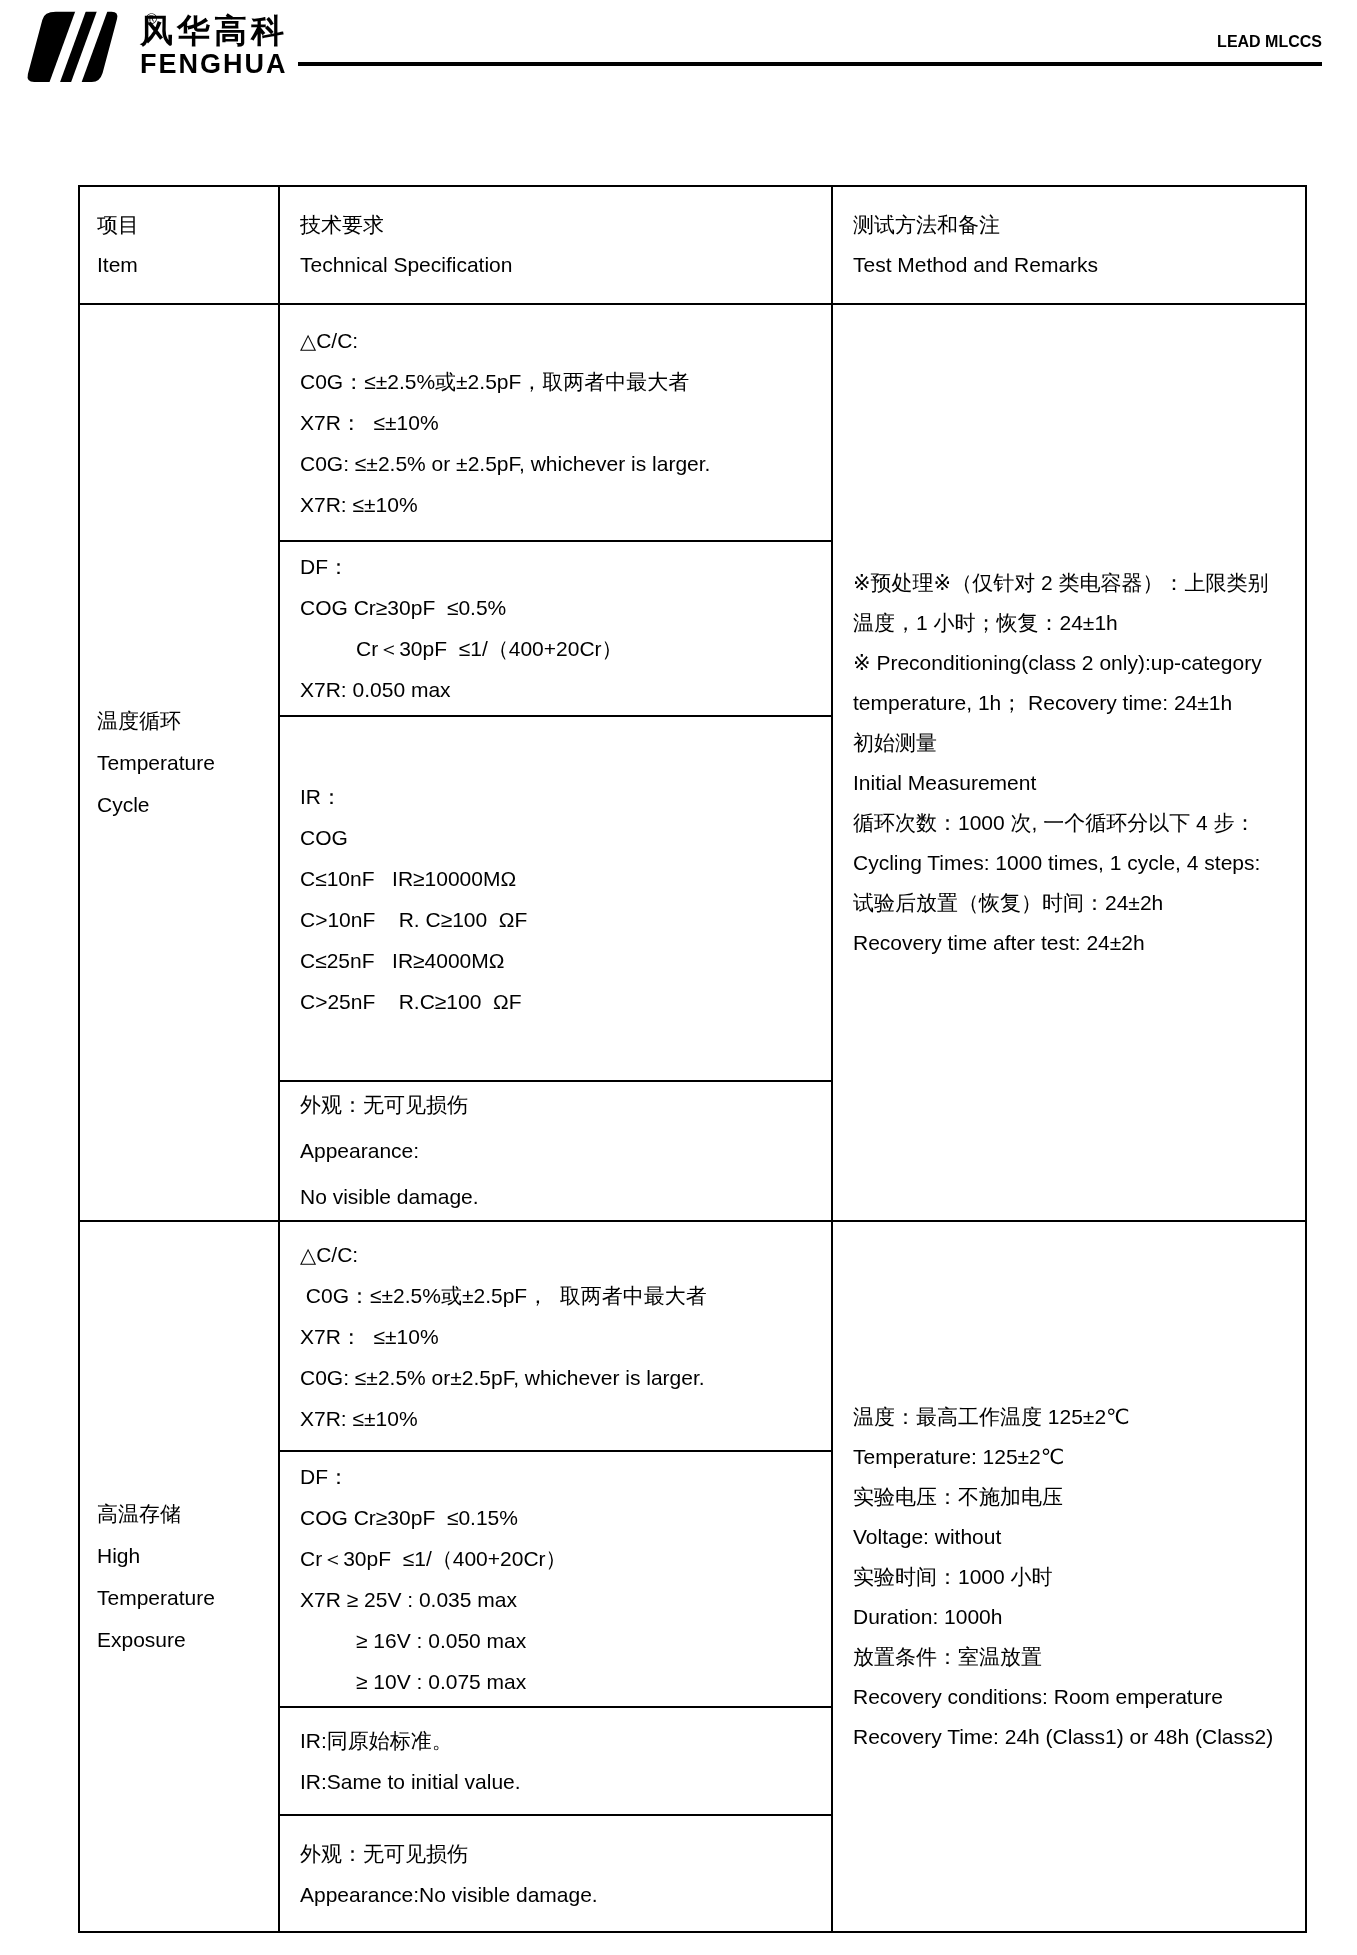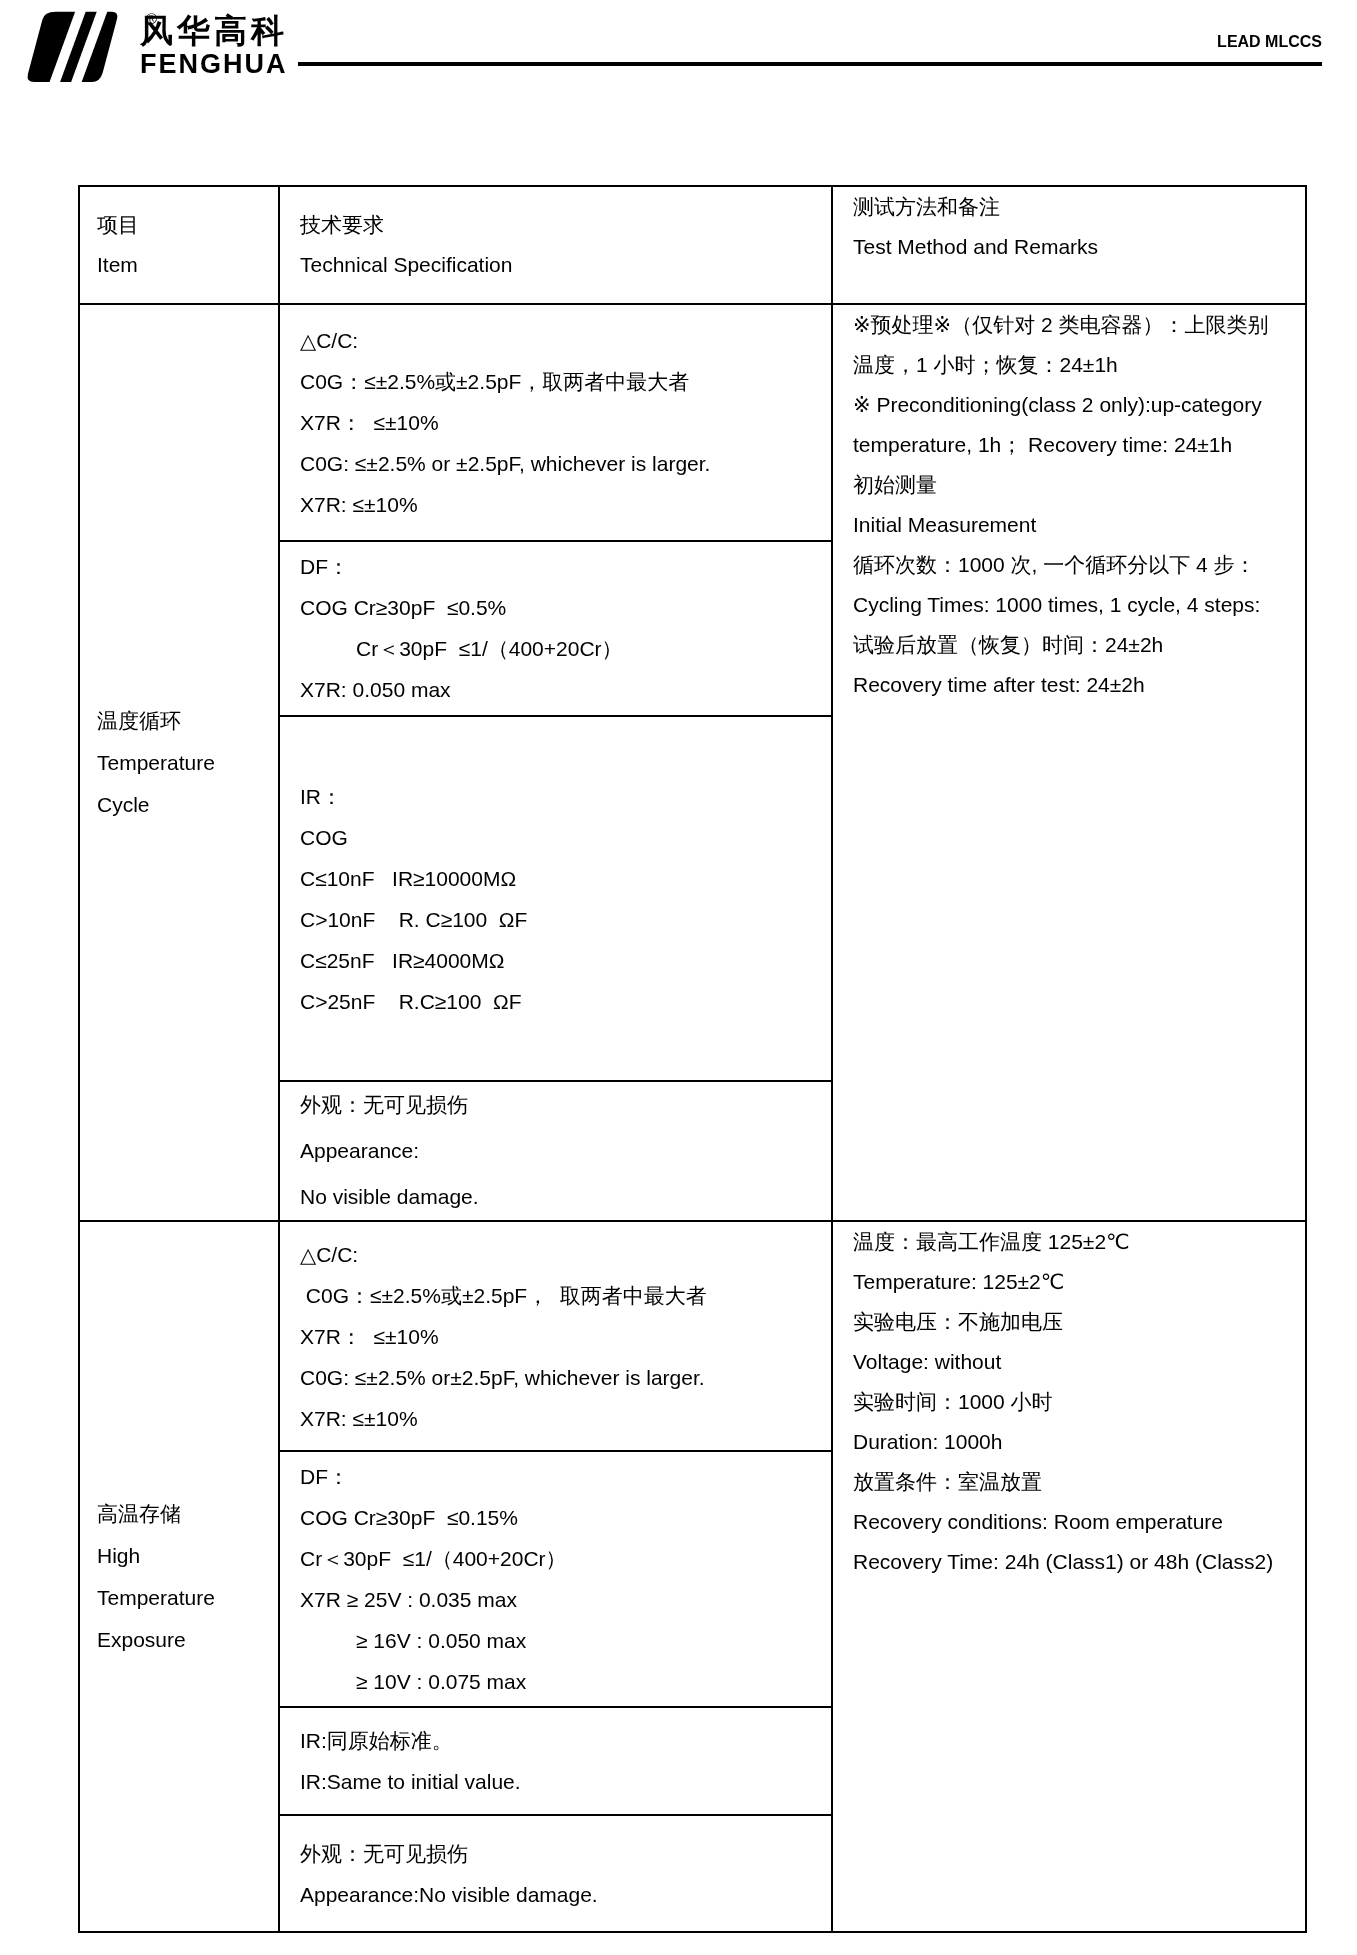--- a/index.html
+++ b/index.html
@@ -34,21 +34,21 @@
     font-size: 21px;
   }
   .thead { height: 118px; flex: none; display: flex; border-bottom: 2px solid #000000; }
   .trow  { display: flex; flex: none; }
   .row1  { height: 915px; }
   .row2  { flex: 1; border-top: 2px solid #000000; }
 
   .c1 { width: 198px; flex: none; display: flex; flex-direction: column; justify-content: center; padding-left: 17px; }
   .c2 { width: 555px; flex: none; border-left: 2px solid #000000; border-right: 2px solid #000000; }
   .c2.cell { display: flex; flex-direction: column; justify-content: center; padding-left: 20px; }
-  .c3 { flex: 1; display: flex; flex-direction: column; justify-content: flex-start; padding-left: 20px; padding-right: 6px; }
+  .c3 { flex: 1; display: flex; flex-direction: column; justify-content: center; padding-left: 20px; padding-right: 6px; }
 
   .secs { display: flex; flex-direction: column; padding-left: 0; }
   .sec { display: flex; flex-direction: column; justify-content: center; padding-left: 20px; border-bottom: 2px solid #000000; }
   .r1 .sec0 { height: 253px; }
   .r1 .sec1 { height: 188px; }
   .r1 .sec2 { height: 390px; }
   .r2 .sec0 { height: 230px; }
   .r2 .sec1 { height: 256px; }
   .r2 .sec2 { height: 108px; }
   .sec3 { flex: 1; border-bottom: none; }

